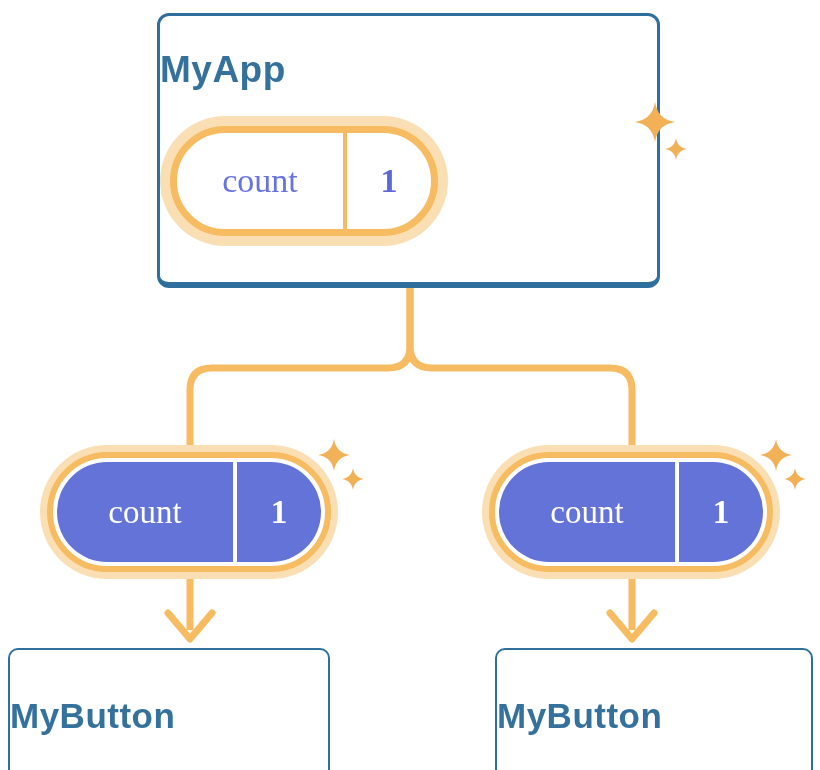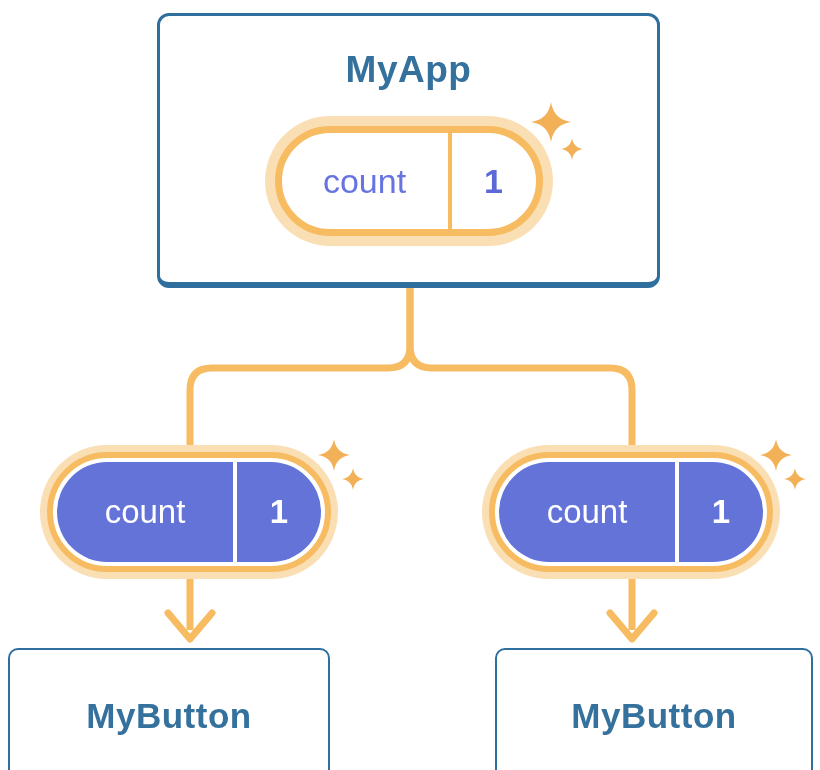--- a/index.html
+++ b/index.html
@@ -25,21 +25,20 @@
   
   .card{
     position:absolute;
     background:var(--white);
     border:3px solid var(--blue-border);
     border-bottom-width:6px;
     border-radius:12px;
     z-index:2;
     display:flex;
     flex-direction:column;
-    align-items:center;
   }
   .root-card{left:157px;top:13px;width:503px;height:275px;padding-top:32px;}
   .leaf-card{height:140px;border-width:2.5px;border-bottom-width:6px;border-radius:10px;
     justify-content:center;}
   .leaf-card-left{left:8px;top:648px;width:322px;}
   .leaf-card-right{left:495px;top:648px;width:318px;}
   .card-title{
     color:var(--blue-text);
     font-size:37px;
     font-weight:600;
@@ -55,20 +54,21 @@
     padding:10px;
     display:inline-block;
   }
   .pill-ring{
     border:7px solid var(--orange);
     background:var(--white);
     border-radius:70px;
     display:flex;
     align-items:stretch;
     overflow:hidden;
+    font-family:Liberation Serif, serif;
   }
   
   .state-pill-wrap{margin-top:24px;}
   .state-pill .pill-cell{height:96px;display:flex;align-items:center;justify-content:center;}
   .state-pill .name-cell{width:166px;}
   .state-pill .value-cell{width:84px;}
   .state-pill .pill-divider{width:4px;background:var(--orange);}
   .state-pill .pill-name{color:var(--purple-text);font-size:34px;font-weight:400;}
   .state-pill .pill-value{color:#5c69d6;font-size:34px;font-weight:700;}
   

